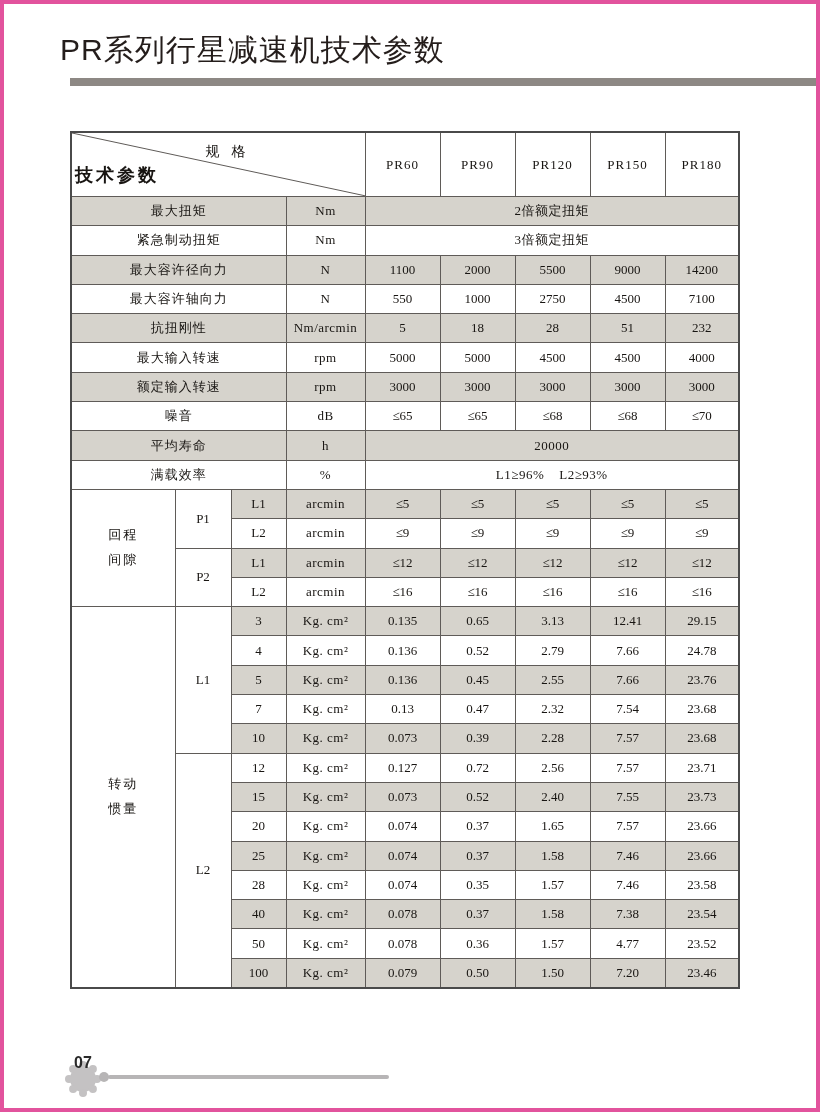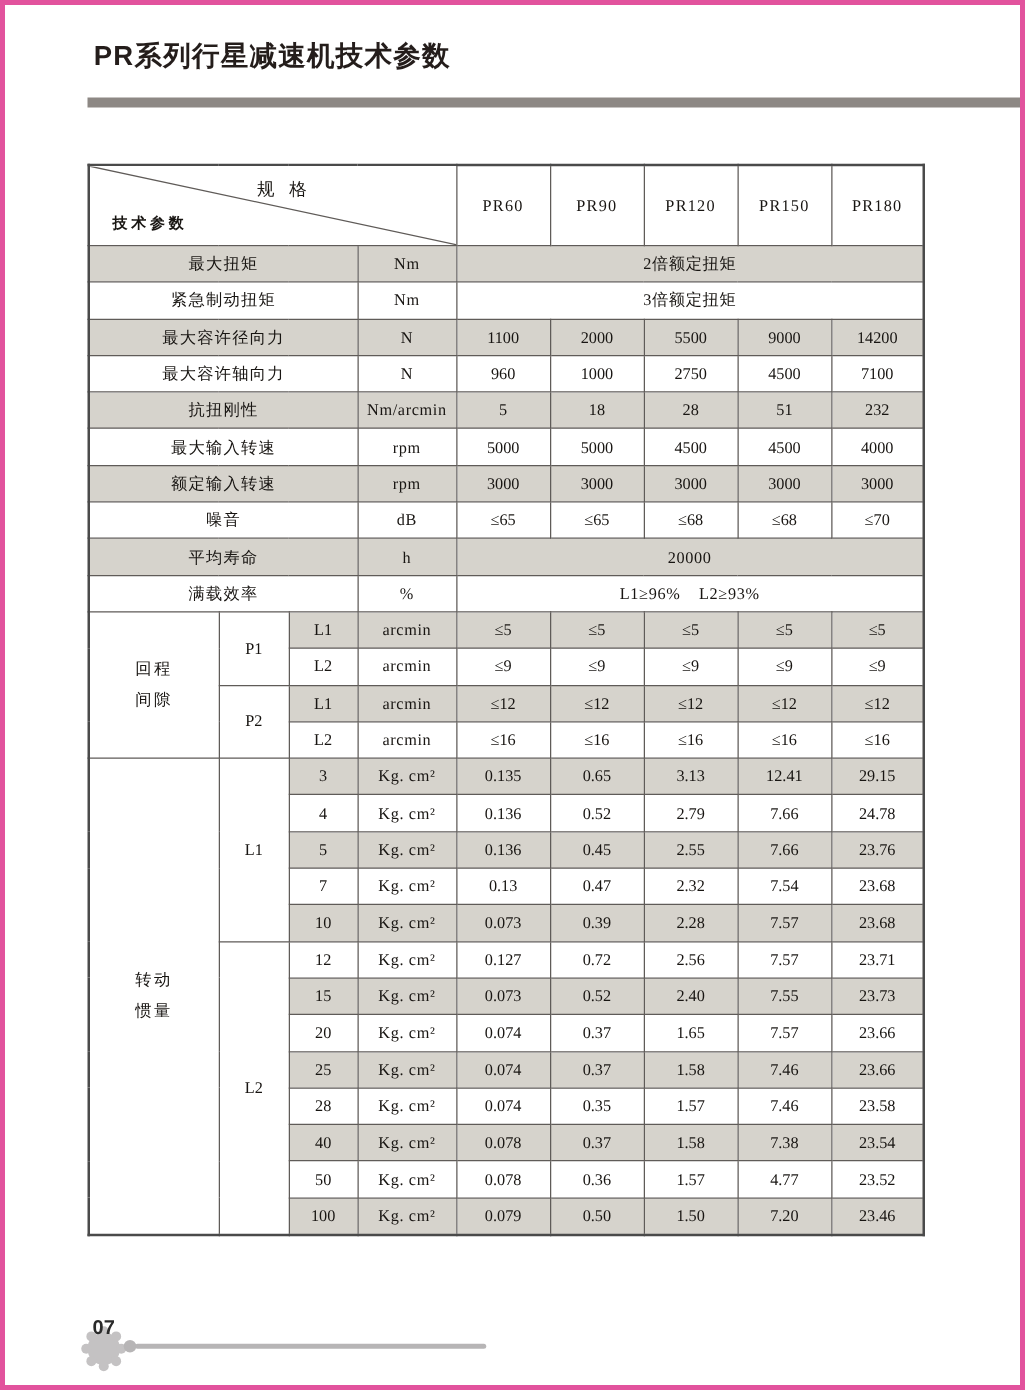--- a/index.html
+++ b/index.html
@@ -6,22 +6,22 @@
   .page{
     position:relative;
     width:820px;height:1112px;
     box-sizing:border-box;
     border:4px solid #e2539d;
     background:#ffffff;
     font-family:"Liberation Sans", sans-serif;
     overflow:hidden;
   }
   .title{
-    position:absolute;left:71px;top:26px;
-    font-size:22px;font-weight:700;color:#241d1b;
+    position:absolute;left:56px;top:26px;
+    font-size:30px;font-weight:400;color:#241d1b;
     letter-spacing:1px;
   }
   .title-bar{
     position:absolute;left:66px;top:74px;right:0;height:8px;
     background:#8d8884;
   }
   .table-wrap{position:absolute;left:66px;top:127px;}
   table.spec{
     border-collapse:collapse;table-layout:fixed;
     width:668px;
@@ -47,22 +47,22 @@
   td.group{font-size:14px;letter-spacing:2px;white-space:pre-line;line-height:1.9;background:#ffffff;}
   td.grade{font-family:"Liberation Serif", serif;font-size:14px;background:#ffffff;}
   tr.rows{height:29.3px;}
   
   td.diag{position:relative;height:63px;background:#ffffff;}
   .diag-label-top{
     position:absolute;right:115px;top:10px;
     font-size:14px;font-weight:400;letter-spacing:4px;color:#181512;
   }
   .diag-label-bottom{
-    position:absolute;left:18px;bottom:9px;
-    font-size:12px;font-weight:700;letter-spacing:3px;color:#181512;
+    position:absolute;left:3px;bottom:9px;
+    font-size:18px;font-weight:700;letter-spacing:3px;color:#181512;
   }
   
   .footer-line{
     position:absolute;left:104px;top:1071px;
     width:281px;height:4px;border-radius:2px;
     background:#b7b5b6;
   }
   .footer-dot{
     position:absolute;left:95px;top:1068px;
     width:10px;height:10px;border-radius:50%;
@@ -127,21 +127,21 @@
             <td class="unit s">N</td>
             <td class="val s">1100</td>
             <td class="val s">2000</td>
             <td class="val s">5500</td>
             <td class="val s">9000</td>
             <td class="val s">14200</td>
           </tr>
           <tr class="rows">
             <td colspan="3" class="name">最大容许轴向力</td>
             <td class="unit">N</td>
-            <td class="val">960</td>
+            <td class="val">550</td>
             <td class="val">1000</td>
             <td class="val">2750</td>
             <td class="val">4500</td>
             <td class="val">7100</td>
           </tr>
           <tr class="rows">
             <td colspan="3" class="name s">抗扭刚性</td>
             <td class="unit s">Nm/arcmin</td>
             <td class="val s">5</td>
             <td class="val s">18</td>

